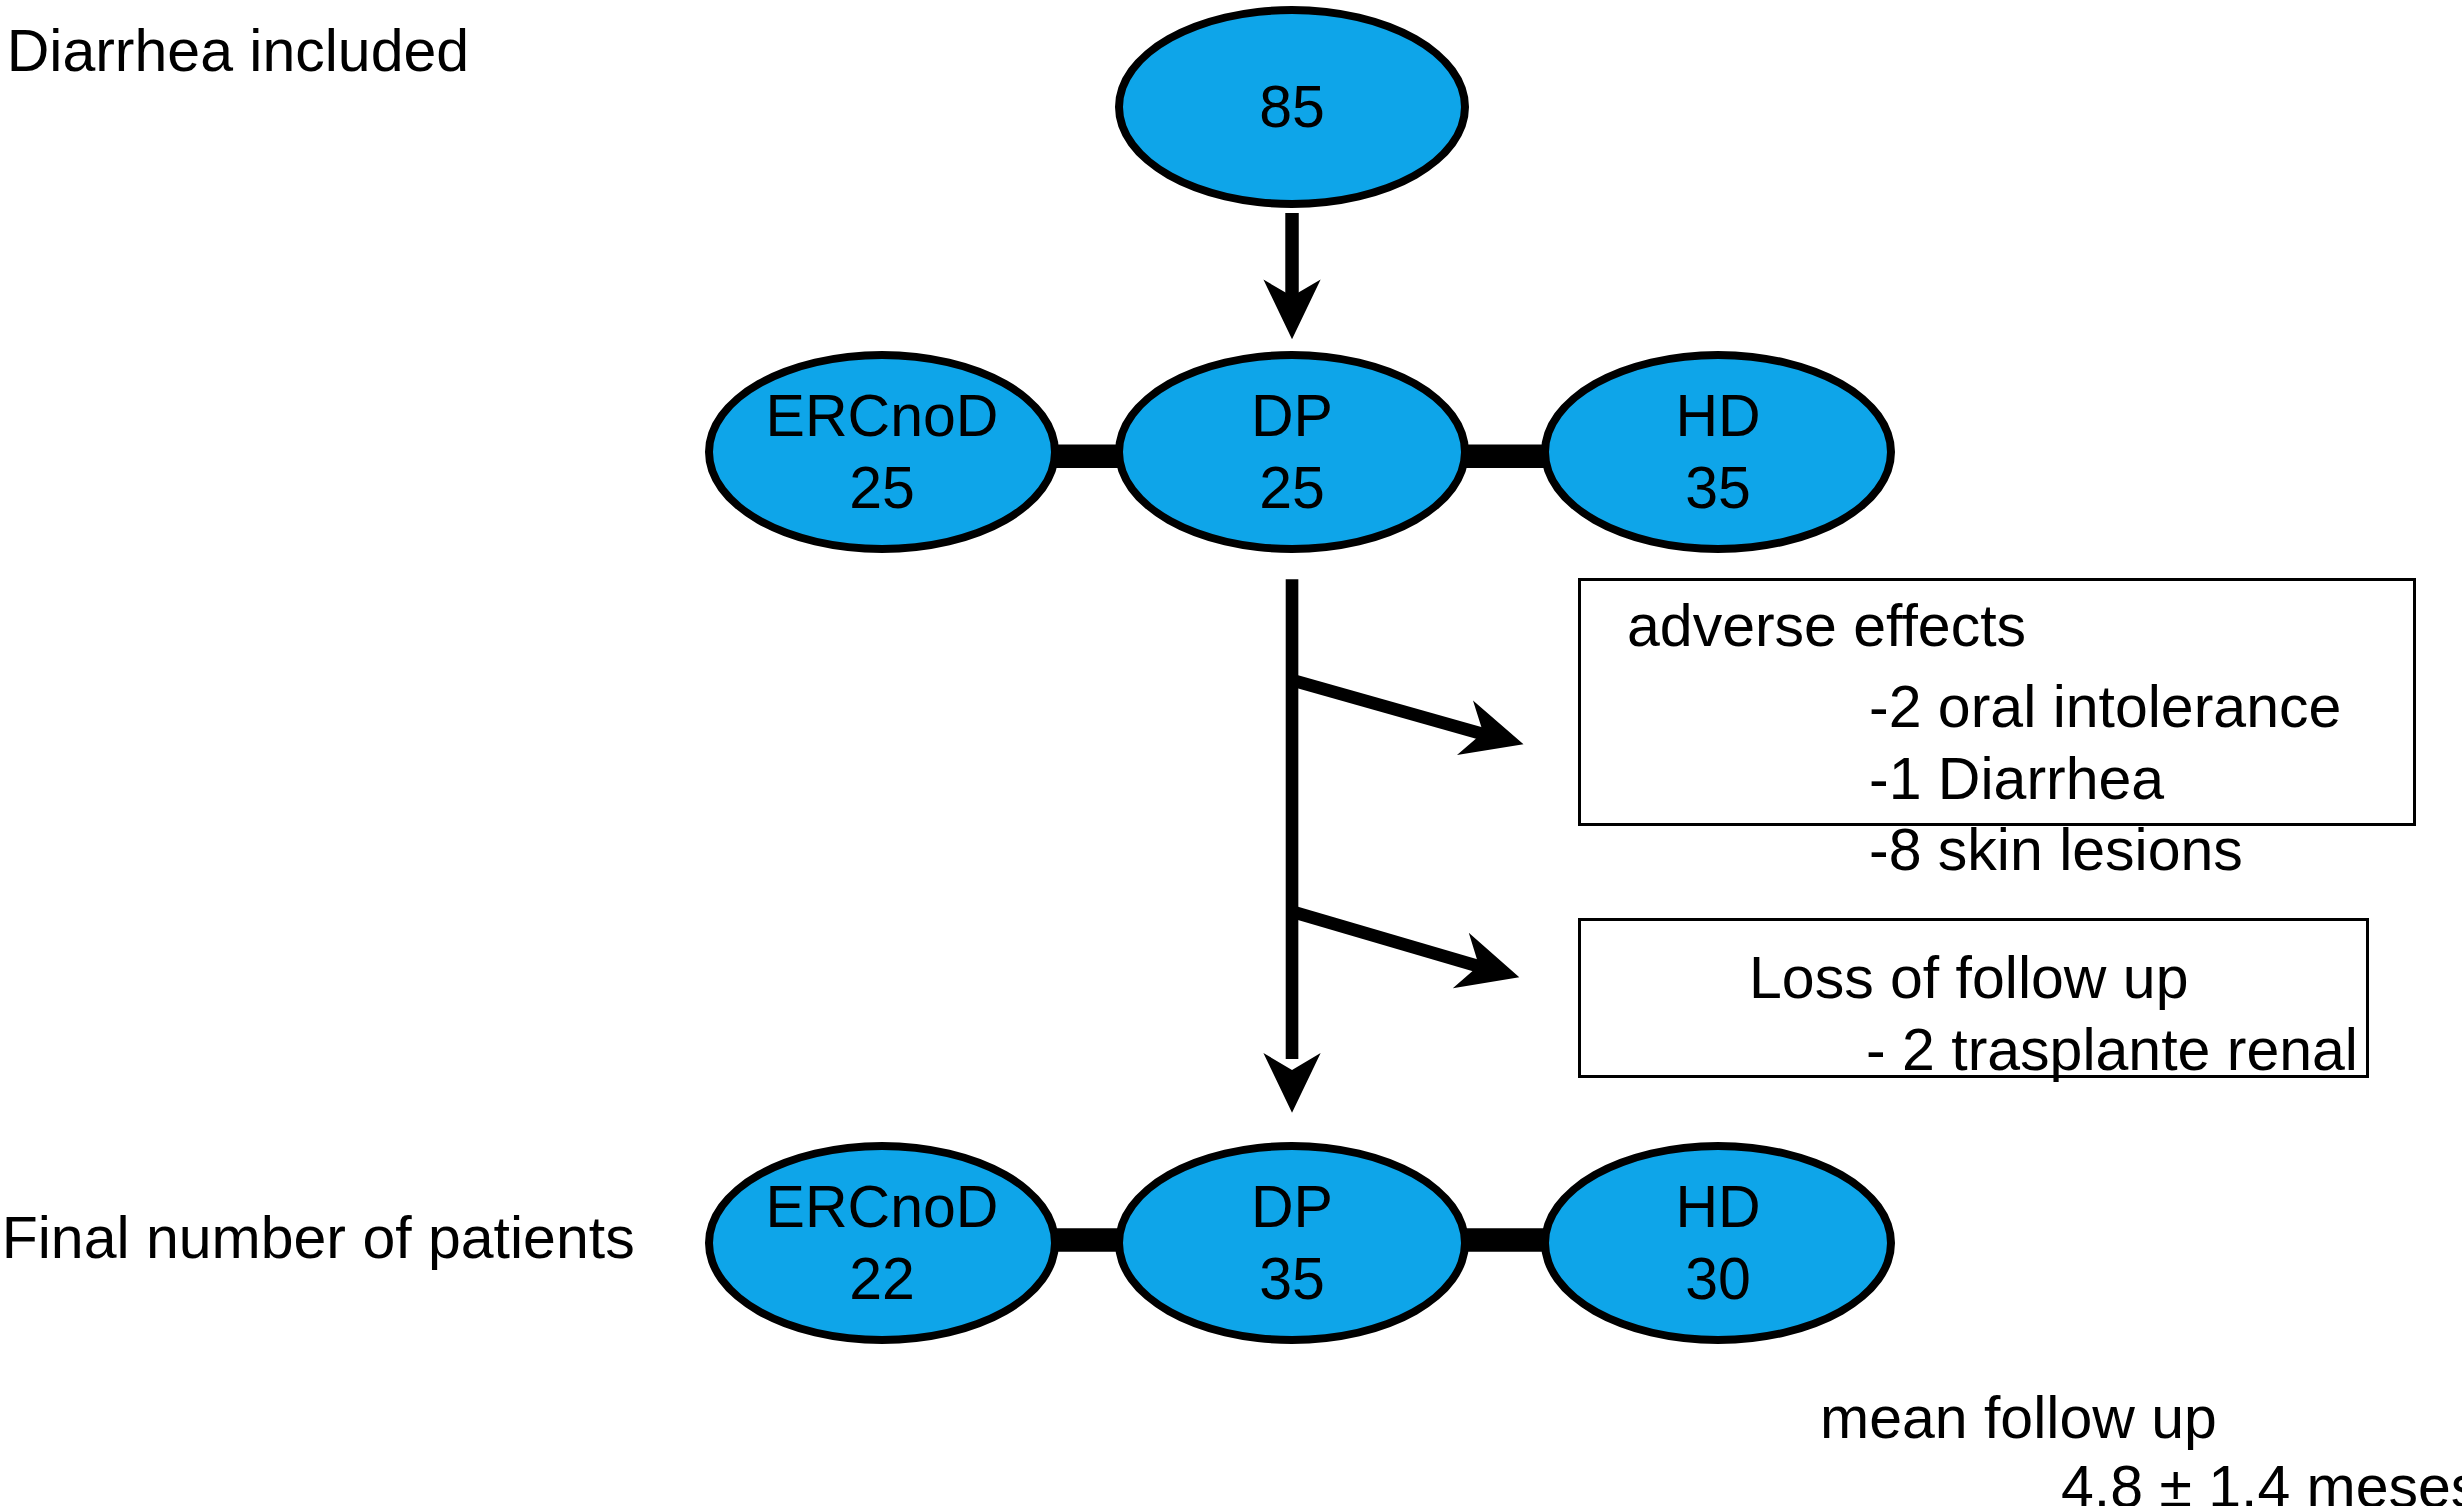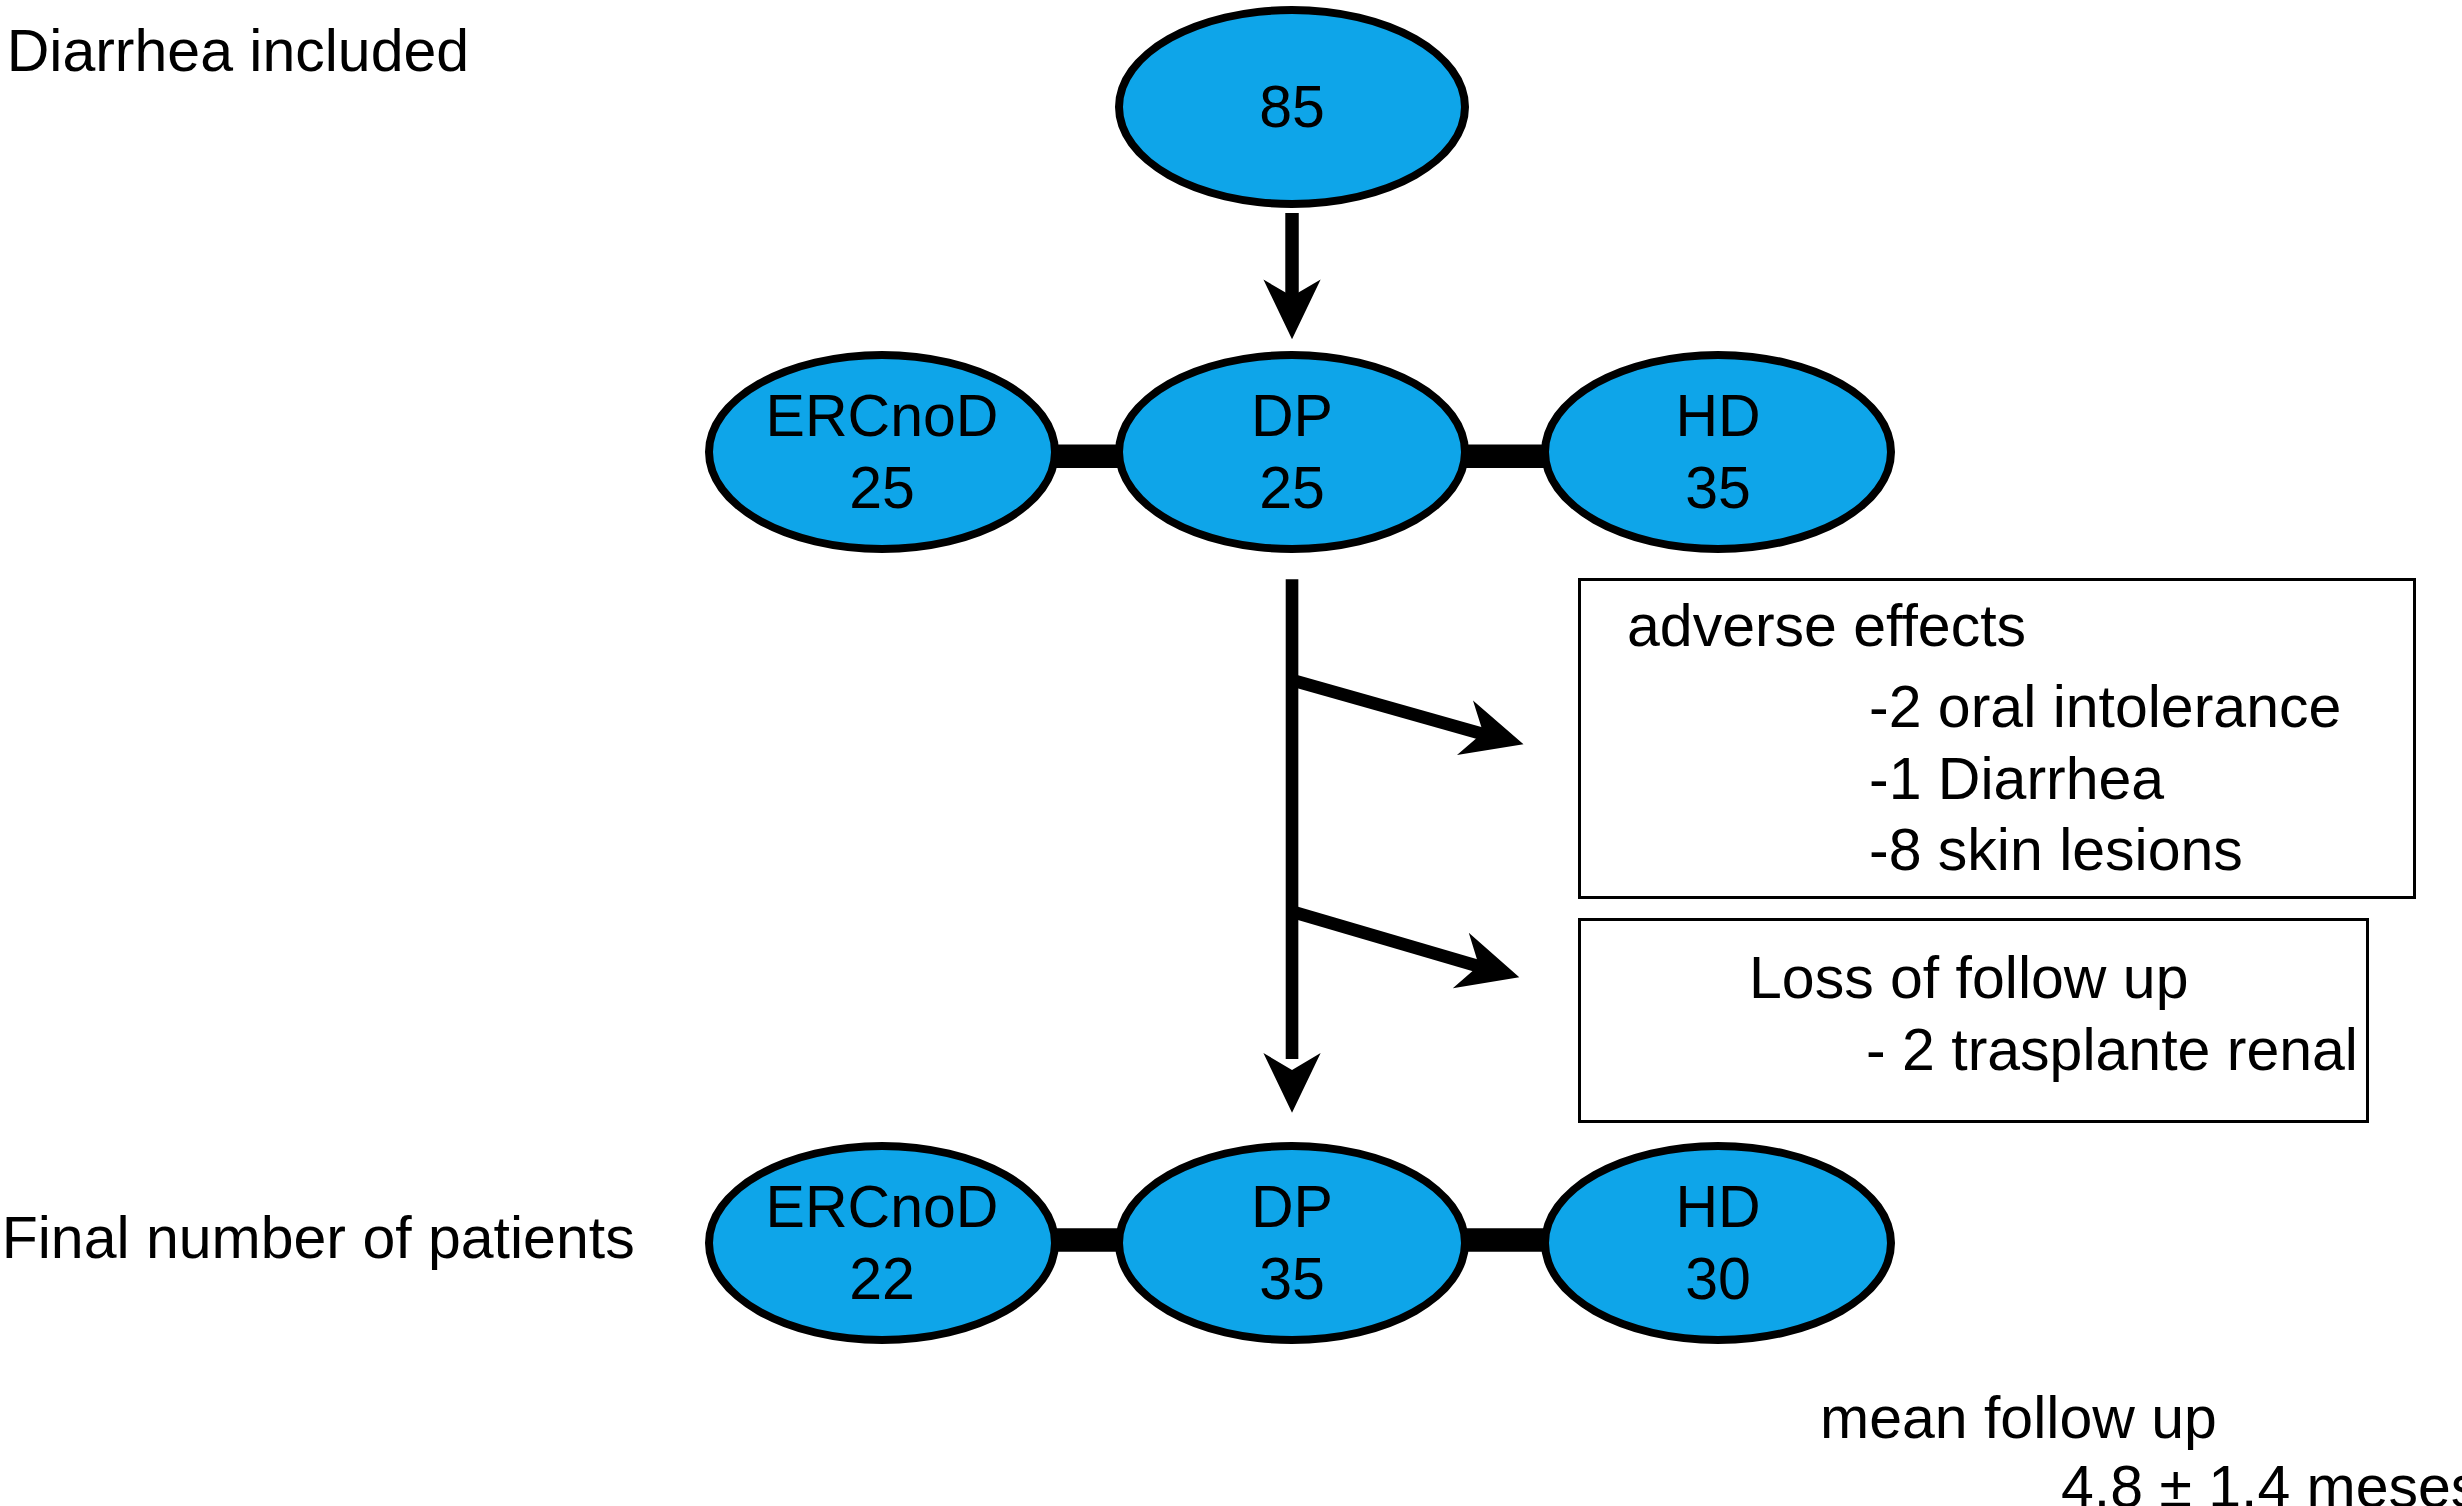--- a/index.html
+++ b/index.html
@@ -56,26 +56,26 @@
     border: 3.4px solid #000;
     background: #ffffff;
     z-index: 1;
   }
   .box-line {
     position: absolute;
     font-size: 59px;
     line-height: 71px;
     white-space: nowrap;
   }
-  .box1 { left: 1578px; top: 578px; width: 838px; height: 321px; }
+  .box1 { left: 1578px; top: 578px; width: 838px; height: 248px; }
   .box1 .t  { left: 46px;  top: 10px;  }
   .box1 .i0 { left: 288px; top: 91px; }
   .box1 .i1 { left: 288px; top: 163px; }
   .box1 .i2 { left: 288px; top: 234px; }
-  .box2 { left: 1578px; top: 918px; width: 791px; height: 205px; }
+  .box2 { left: 1578px; top: 918px; width: 791px; height: 160px; }
   .box2 .t  { left: 168px; top: 22px;  }
   .box2 .i0 { left: 285px; top: 94px; }
   .footer-line {
     position: absolute;
     font-size: 59px;
     line-height: 1.0;
     white-space: nowrap;
     z-index: 2;
   }
 </style>

